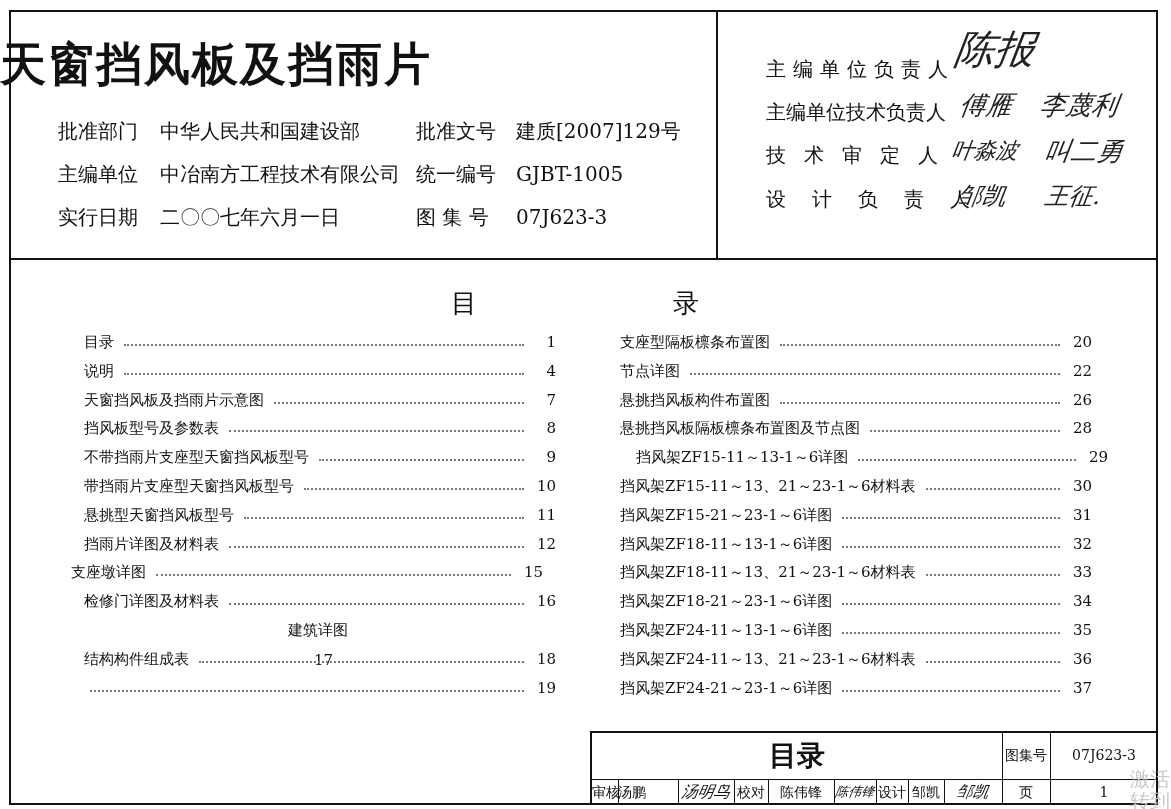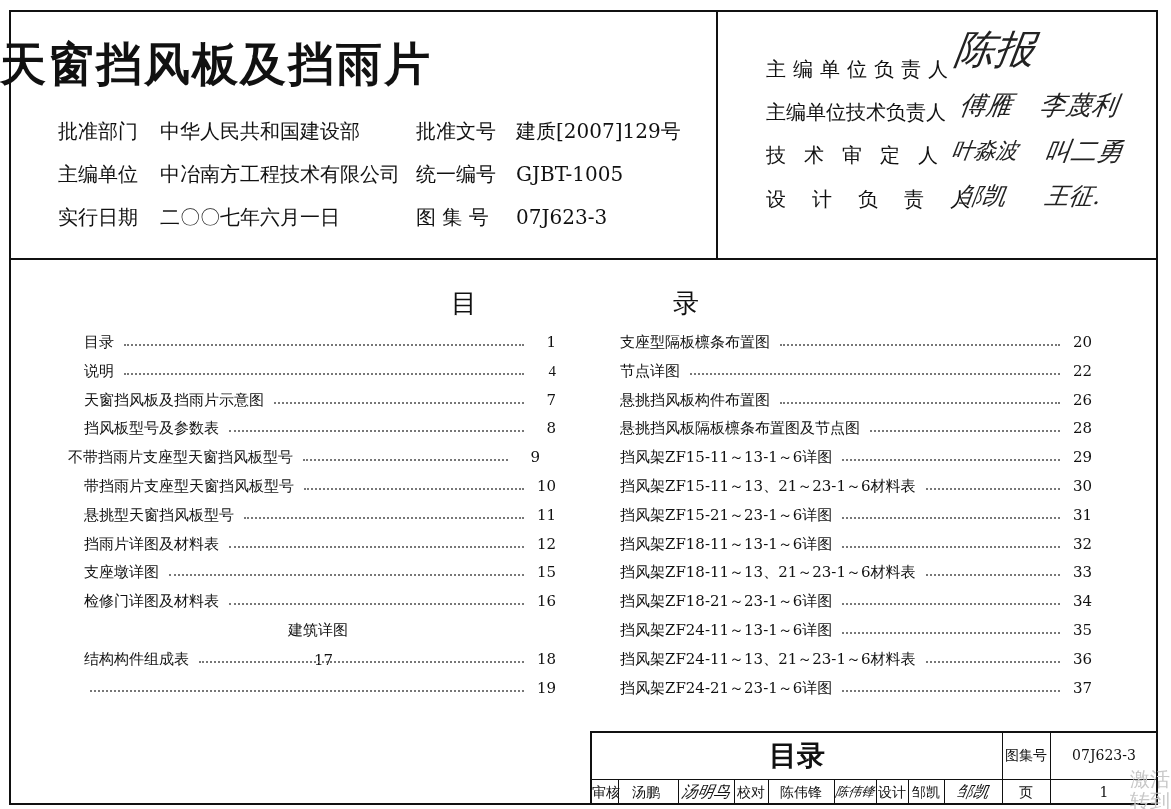--- a/index.html
+++ b/index.html
@@ -121,56 +121,56 @@
 
 <div class="toc-heading" style="left:451px">目</div>
 <div class="toc-heading" style="left:673px">录</div>
 
 <div id="toc-left">
     <div class="toc-item" style="left: 84px; width: 472px; top: 328px;">
       <span class="t">目录</span>
       <span class="dots"></span>
       <span class="p">1</span>
     </div>
-    <div class="toc-item" style="left: 84px; width: 472px; top: 356.8px; font-family: Liberation Serif, serif;">
+    <div class="toc-item" style="left: 84px; width: 472px; top: 356.8px;">
       <span class="t">说明</span>
       <span class="dots"></span>
       <span class="p">4</span>
     </div>
     <div class="toc-item" style="left: 84px; width: 472px; top: 385.6px;">
       <span class="t">天窗挡风板及挡雨片示意图</span>
       <span class="dots"></span>
       <span class="p">7</span>
     </div>
     <div class="toc-item" style="left: 84px; width: 472px; top: 414.4px;">
       <span class="t">挡风板型号及参数表</span>
       <span class="dots"></span>
       <span class="p">8</span>
     </div>
-    <div class="toc-item" style="left: 68px; width: 472px; top: 443.2px; justify-content: space-between;">
+    <div class="toc-item" style="left: 84px; width: 472px; top: 443.2px; justify-content: space-between;">
       <span class="t">不带挡雨片支座型天窗挡风板型号</span>
       <span class="dots"></span>
       <span class="p">9</span>
     </div>
     <div class="toc-item" style="left: 84px; width: 472px; top: 472px;">
       <span class="t">带挡雨片支座型天窗挡风板型号</span>
       <span class="dots"></span>
       <span class="p">10</span>
     </div>
     <div class="toc-item" style="left: 84px; width: 472px; top: 500.8px;">
       <span class="t">悬挑型天窗挡风板型号</span>
       <span class="dots"></span>
       <span class="p">11</span>
     </div>
     <div class="toc-item" style="left: 84px; width: 472px; top: 529.6px;">
       <span class="t">挡雨片详图及材料表</span>
       <span class="dots"></span>
       <span class="p">12</span>
     </div>
-    <div class="toc-item" style="left: 84px; width: 472px; top: 558.4px; justify-content: space-between;">
+    <div class="toc-item" style="left: 71px; width: 472px; top: 558.4px; justify-content: space-between;">
       <span class="t">支座墩详图</span>
       <span class="dots"></span>
       <span class="p">15</span>
     </div>
     <div class="toc-item" style="left: 84px; width: 472px; top: 587.2px;">
       <span class="t">检修门详图及材料表</span>
       <span class="dots"></span>
       <span class="p">16</span>
     </div>
     <div class="toc-item" style="left: 84px; width: 472px; top: 616px; flex-direction: column;">
@@ -203,21 +203,21 @@
     <div class="toc-item" style="left: 620px; width: 472px; top: 385.6px;">
       <span class="t">悬挑挡风板构件布置图</span>
       <span class="dots"></span>
       <span class="p">26</span>
     </div>
     <div class="toc-item" style="left: 620px; width: 472px; top: 414.4px;">
       <span class="t">悬挑挡风板隔板檩条布置图及节点图</span>
       <span class="dots"></span>
       <span class="p">28</span>
     </div>
-    <div class="toc-item" style="left: 620px; width: 472px; top: 443.2px;">
+    <div class="toc-item" style="left: 636px; width: 472px; top: 443.2px;">
       <span class="t">挡风架ZF15-11～13-1～6详图</span>
       <span class="dots"></span>
       <span class="p">29</span>
     </div>
     <div class="toc-item" style="left: 620px; width: 472px; top: 472px;">
       <span class="t">挡风架ZF15-11～13、21～23-1～6材料表</span>
       <span class="dots"></span>
       <span class="p">30</span>
     </div>
     <div class="toc-item" style="left: 620px; width: 472px; top: 500.8px;">
@@ -269,21 +269,21 @@
   <div class="tb-line-v" style="left:26px; top:46px; height:25px"></div>
   <div class="tb-line-v" style="left:86px; top:46px; height:25px"></div>
   <div class="tb-line-v" style="left:142px; top:46px; height:25px"></div>
   <div class="tb-line-v" style="left:176px; top:46px; height:25px"></div>
   <div class="tb-line-v" style="left:242px; top:46px; height:25px"></div>
   <div class="tb-line-v" style="left:284px; top:46px; height:25px"></div>
   <div class="tb-line-v" style="left:316px; top:46px; height:25px"></div>
   <div class="tb-line-v" style="left:352px; top:46px; height:25px"></div>
 
   <div class="tb-cell" style="left:0; top:47px; width:26px">审核</div>
-  <div class="tb-cell" style="left:24px; top:47px; width:60px">汤鹏</div>
+  <div class="tb-cell" style="left:10px; top:47px; width:60px">汤鹏</div>
   <div class="tb-cell tb-sig" style="left:86px; top:47px; width:56px">汤明鸟</div>
   <div class="tb-cell" style="left:142px; top:47px; width:34px">校对</div>
   <div class="tb-cell" style="left:176px; top:47px; width:66px">陈伟锋</div>
   <div class="tb-cell tb-sig" style="left:242px; top:47px; width:42px; font-size:13px">陈伟锋</div>
   <div class="tb-cell" style="left:284px; top:47px; width:32px">设计</div>
   <div class="tb-cell" style="left:316px; top:47px; width:36px">邹凯</div>
   <div class="tb-cell tb-sig" style="left:352px; top:47px; width:58px">邹凯</div>
   <div class="tb-cell" style="left:410px; top:47px; width:48px">页</div>
   <div class="tb-cell" style="left:458px; top:47px; width:108px">1</div>
 </div>

